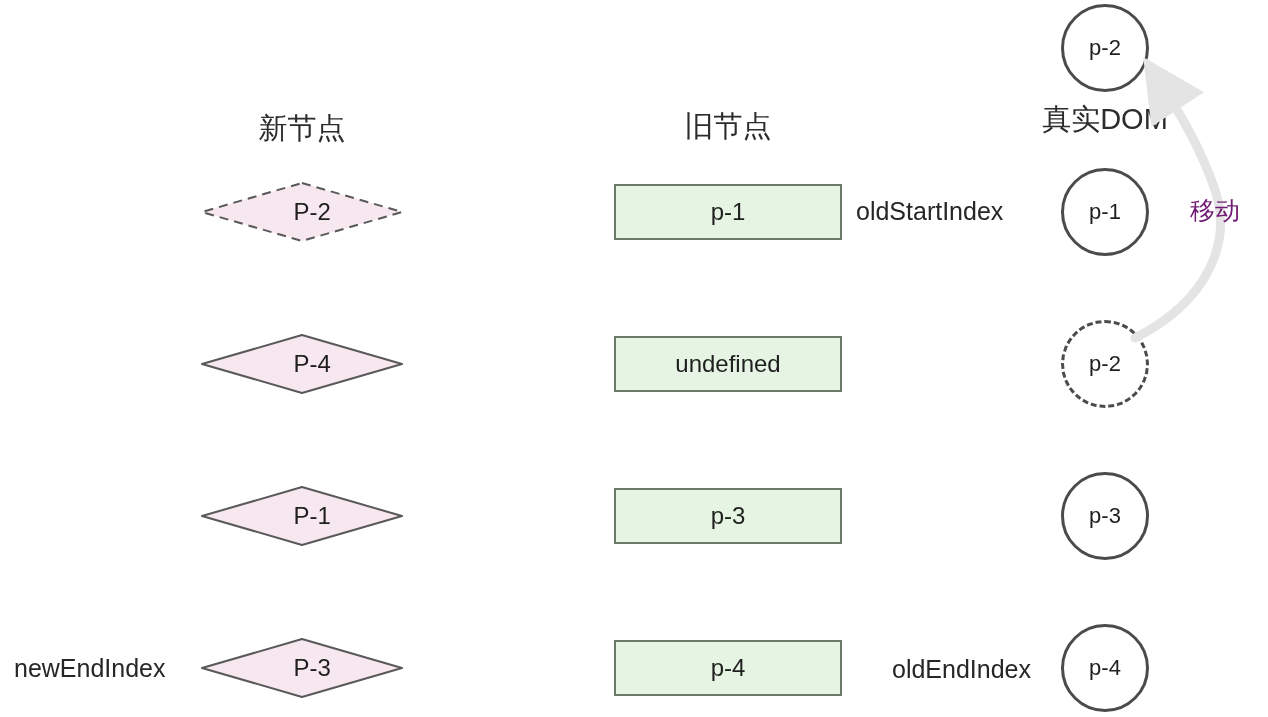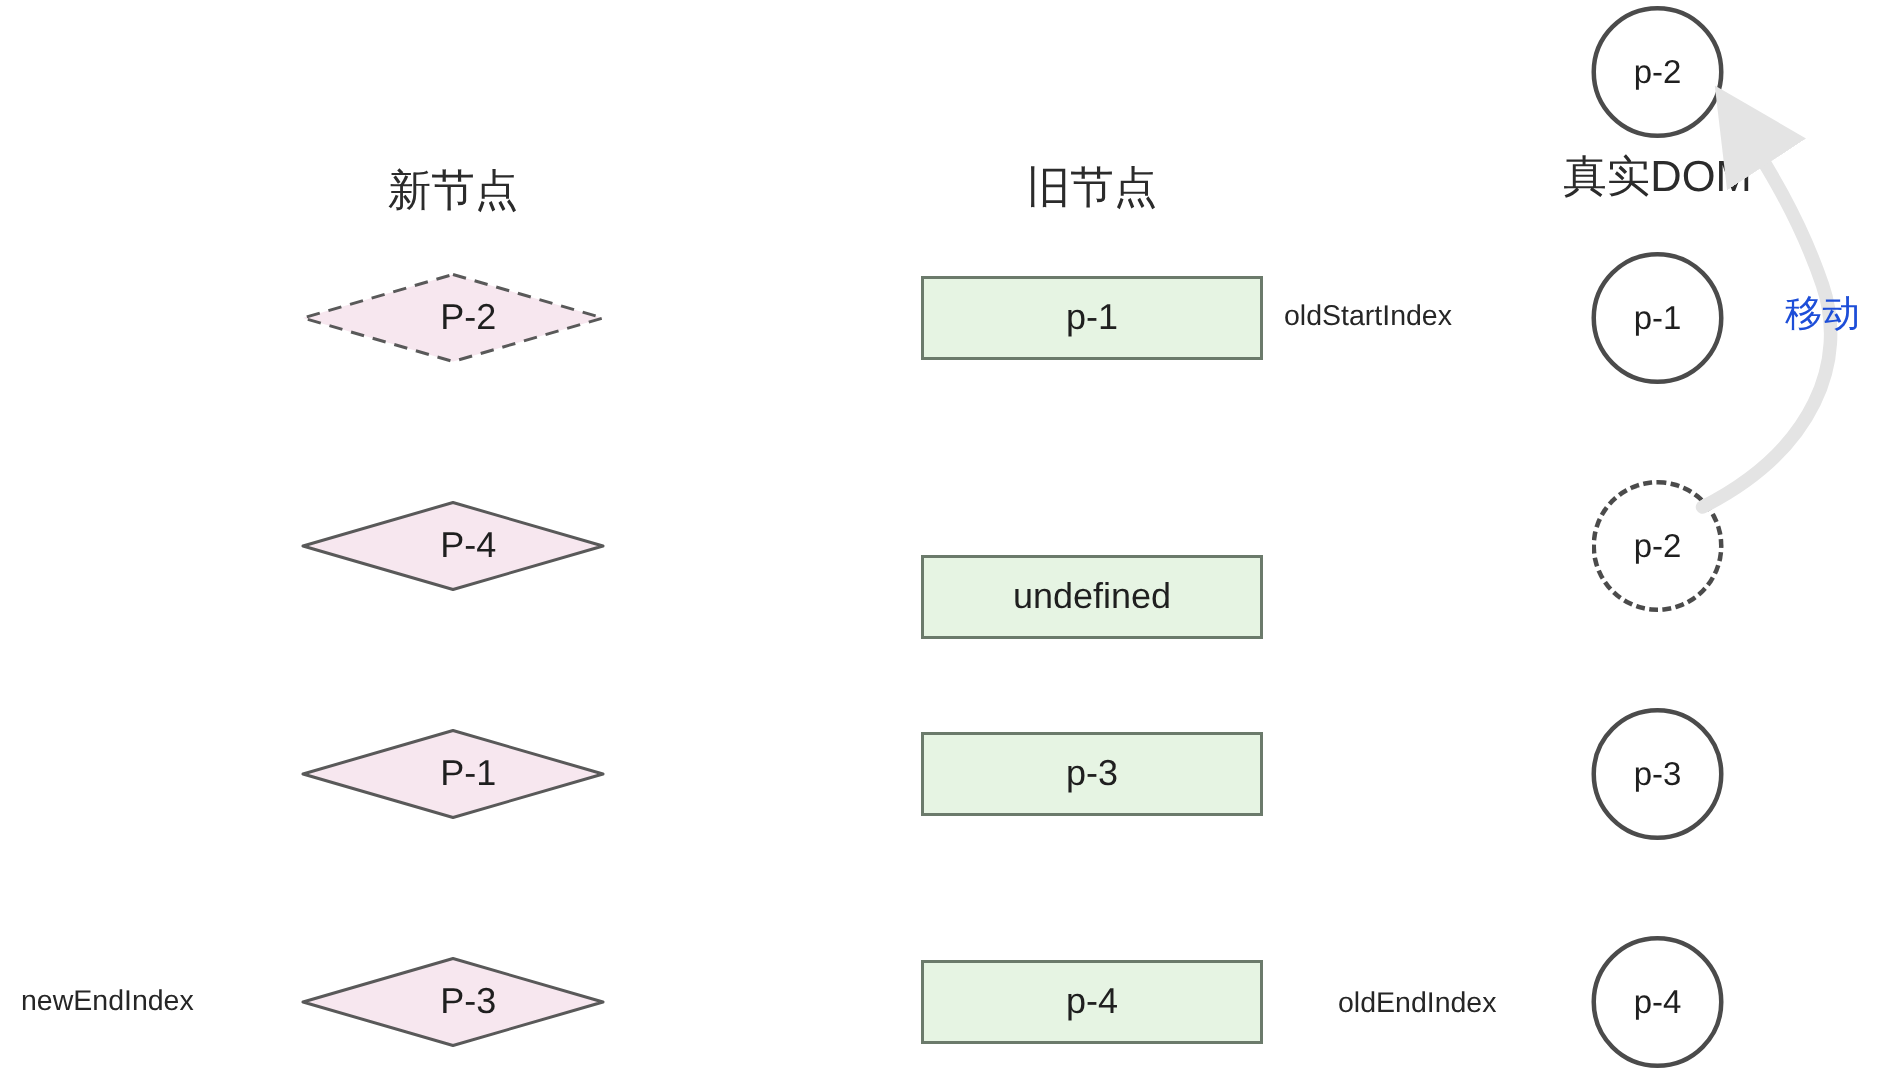--- a/index.html
+++ b/index.html
@@ -92,41 +92,41 @@
   .circle .circle-label {
     font-size: 22px;
     line-height: 1;
     color: #1f1f1f;
     white-space: nowrap;
   }
 
   
   .side-label {
     position: absolute;
-    font-size: 19px;
+    font-size: 25px;
     line-height: 1;
     color: #262626;
     white-space: nowrap;
     transform: translateY(-50%);
   }
 
   
   #move-arrow {
     position: absolute;
     left: 0;
     top: 0;
     width: 1268px;
     height: 717px;
     pointer-events: none;
   }
   .move-caption {
     position: absolute;
     font-size: 25px;
     line-height: 1;
-    color: #1d4ed8;
+    color: #701a75;
     white-space: nowrap;
     transform: translate(-50%, -50%);
   }
 </style>
 </head>
 <body>
 
 <div id="canvas">
 
   <div class="col-header" style="left:302px; top:128px;">新节点</div>
@@ -160,21 +160,21 @@
     <svg width="204" height="62" viewBox="0 0 204 62">
       <polygon points="102,2 202,31 102,60 2,31" fill="#f7e7ef" stroke="#595959" stroke-width="2" stroke-linejoin="round"></polygon>
     </svg>
     <span class="diamond-label shift">P-3</span>
   </div>
 
   <div class="greenbox" style="left:614px; top:184px;">
     <span class="box-label">p-1</span>
   </div>
 
-  <div class="greenbox" style="left:614px; top:336px;margin-top:34px;">
+  <div class="greenbox" style="left:614px; top:336px;">
     <span class="box-label">undefined</span>
   </div>
 
   <div class="greenbox" style="left:614px; top:488px;">
     <span class="box-label">p-3</span>
   </div>
 
   <div class="greenbox" style="left:614px; top:640px;">
     <span class="box-label">p-4</span>
   </div>

